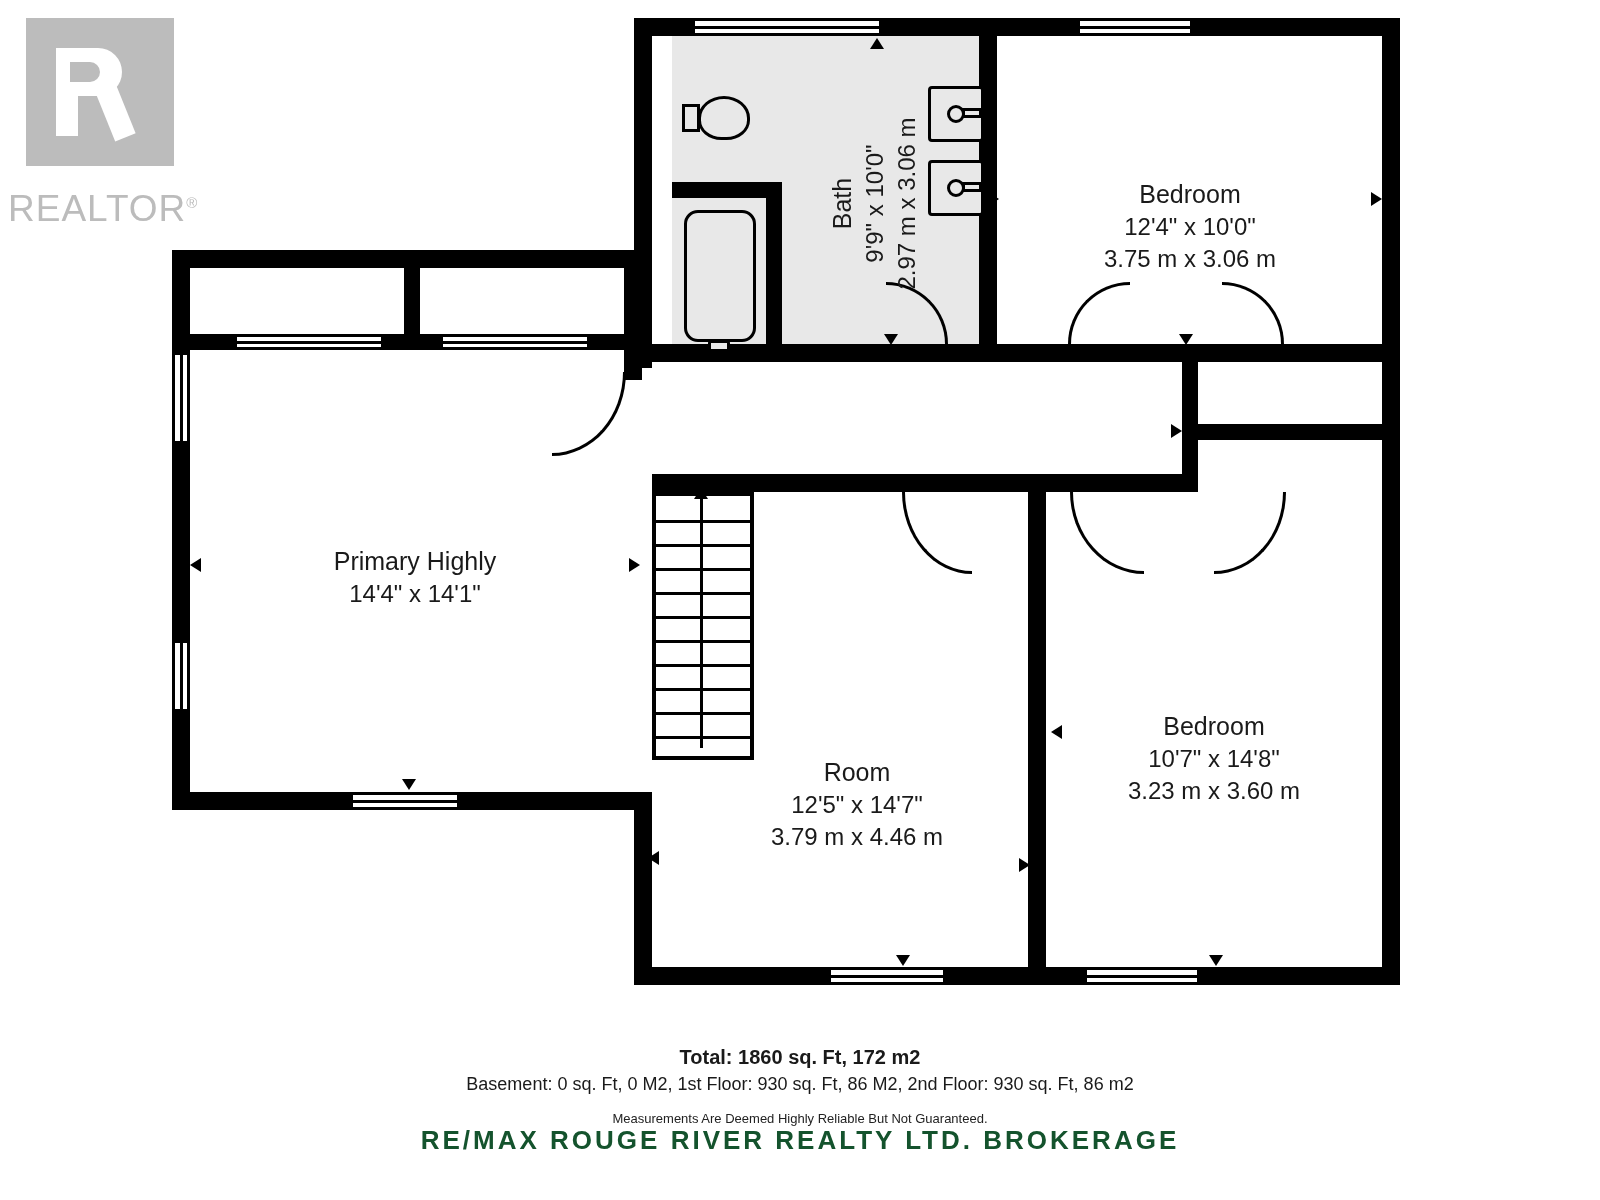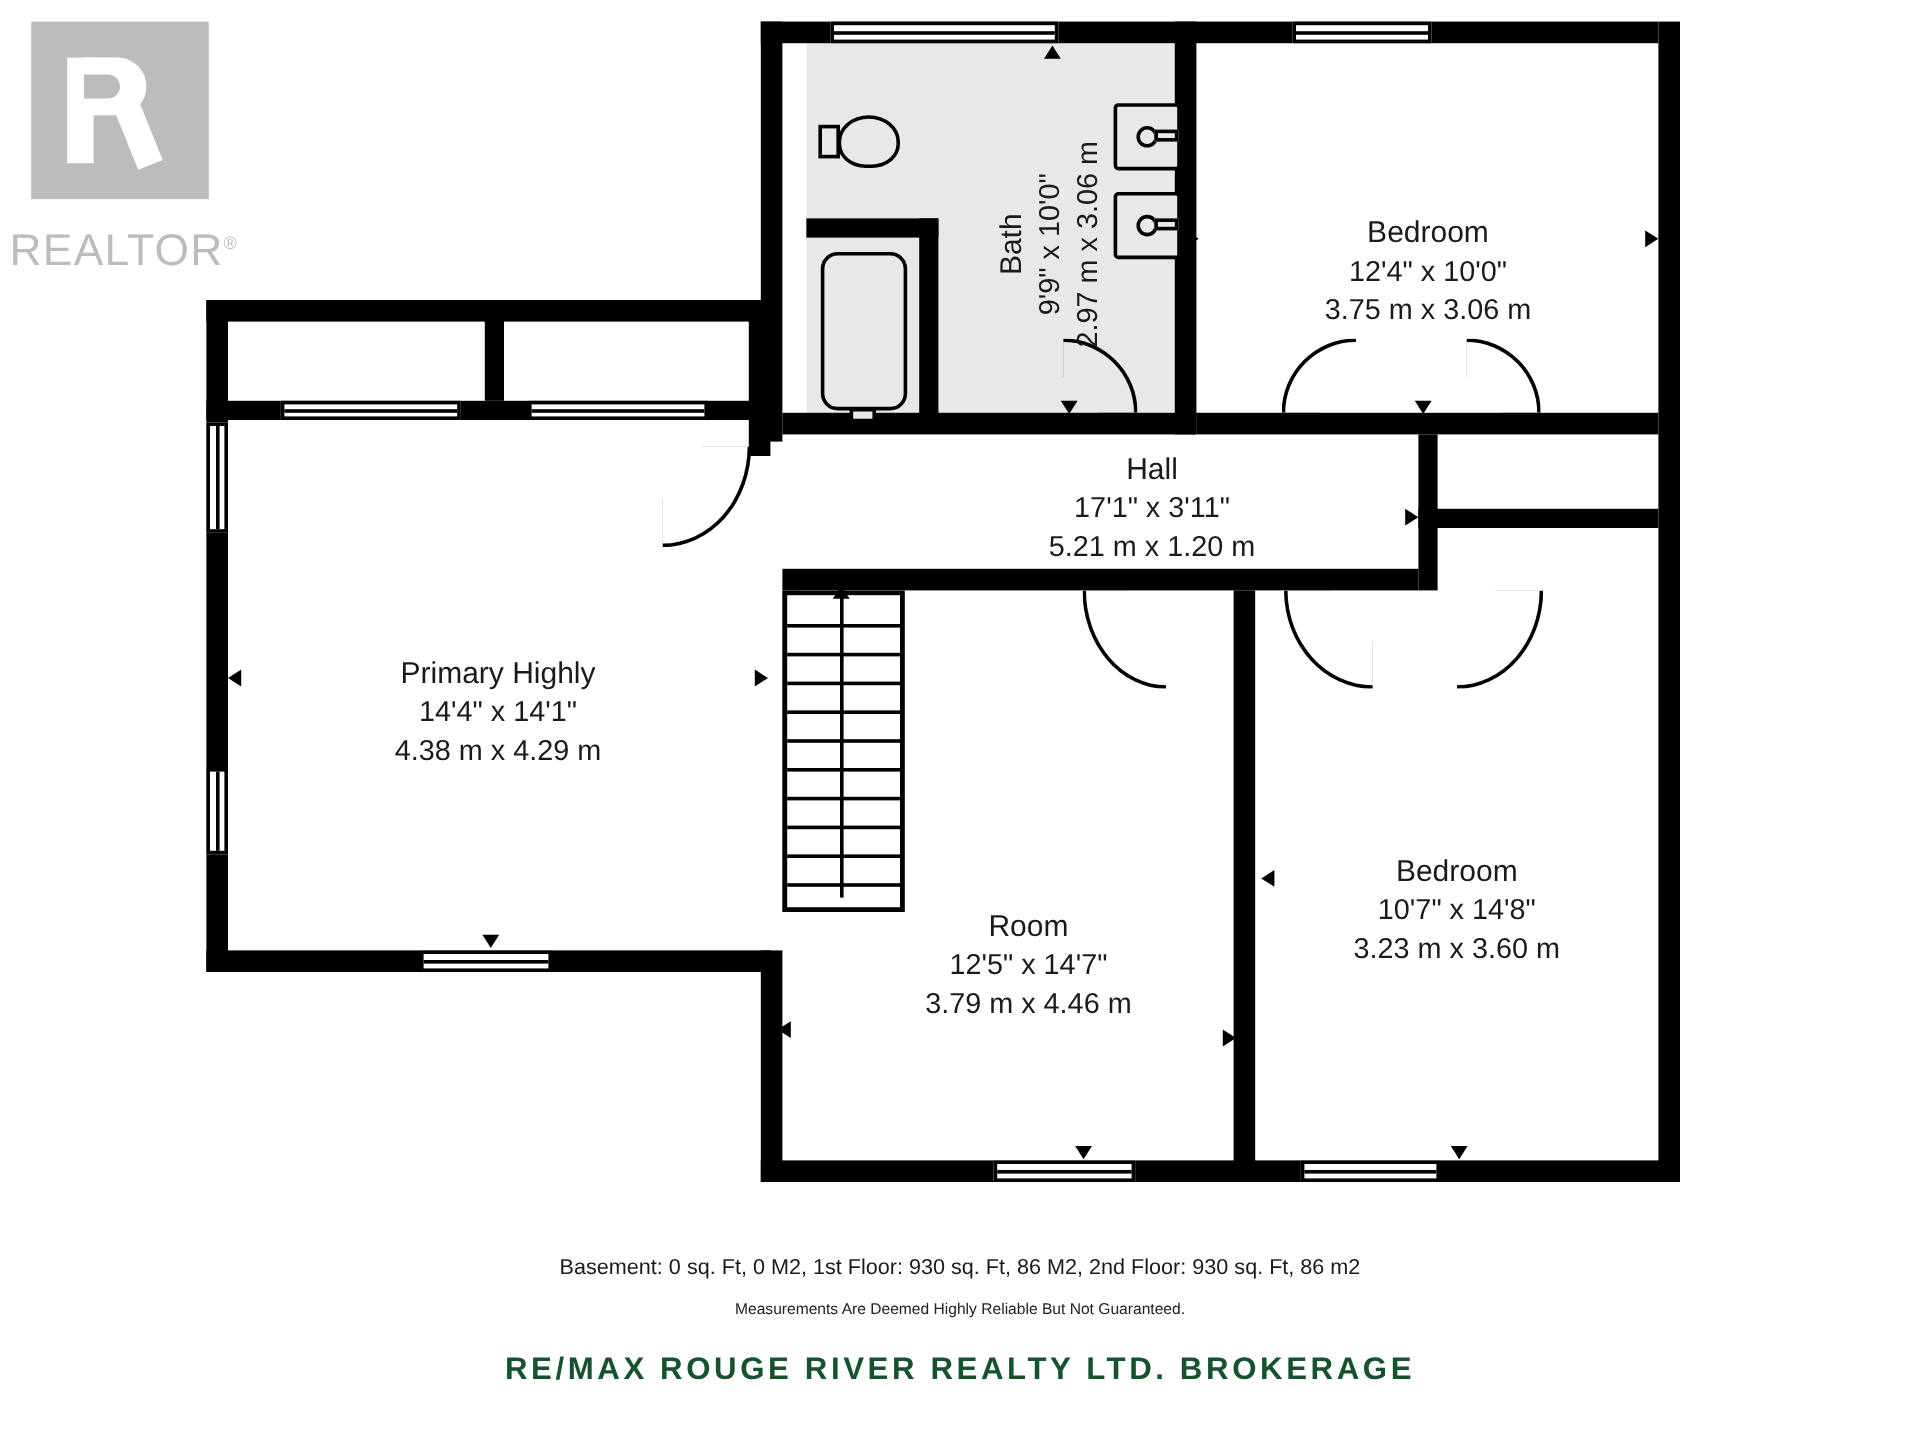--- a/index.html
+++ b/index.html
@@ -342,43 +342,38 @@
     <span class="dim">9'9" x 10'0"</span>
     <span class="dim">2.97 m x 3.06 m</span>
   </div>
 
   <div class="label" style="left:1000px; top:178px; width:380px;">
     <span class="name">Bedroom</span>
     <span class="dim">12'4" x 10'0"</span>
     <span class="dim">3.75 m x 3.06 m</span>
   </div>
 
-  <div class="label" style="left:730px; top:375px; width:460px;">
-    <span class="name">Hall</span>
-    <span class="dim">17'1" x 3'11"</span>
-    <span class="dim">5.21 m x 1.20 m</span>
-  </div>
 
   <div class="label" style="left:190px; top:545px; width:450px;">
     <span class="name">Primary Highly</span>
     <span class="dim">14'4" x 14'1"</span>
-    <span class="dim">4.38 m x 4.29 m</span>
   </div>
 
   <div class="label" style="left:672px; top:756px; width:370px;">
     <span class="name">Room</span>
     <span class="dim">12'5" x 14'7"</span>
     <span class="dim">3.79 m x 4.46 m</span>
   </div>
 
   <div class="label" style="left:1046px; top:710px; width:336px;">
     <span class="name">Bedroom</span>
     <span class="dim">10'7" x 14'8"</span>
     <span class="dim">3.23 m x 3.60 m</span>
   </div>
 
 </div>
 
 <div id="footer">
+  <div class="total">Total: 1860 sq. Ft, 172 m2</div>
   <div class="line">Basement: 0 sq. Ft, 0 M2, 1st Floor: 930 sq. Ft, 86 M2, 2nd Floor: 930 sq. Ft, 86 m2</div>
   <div class="disclaimer">Measurements Are Deemed Highly Reliable But Not Guaranteed.</div>
 </div>
 <div id="brokerage-watermark">RE/MAX ROUGE RIVER REALTY LTD.  BROKERAGE</div>
 
 </body></html>

